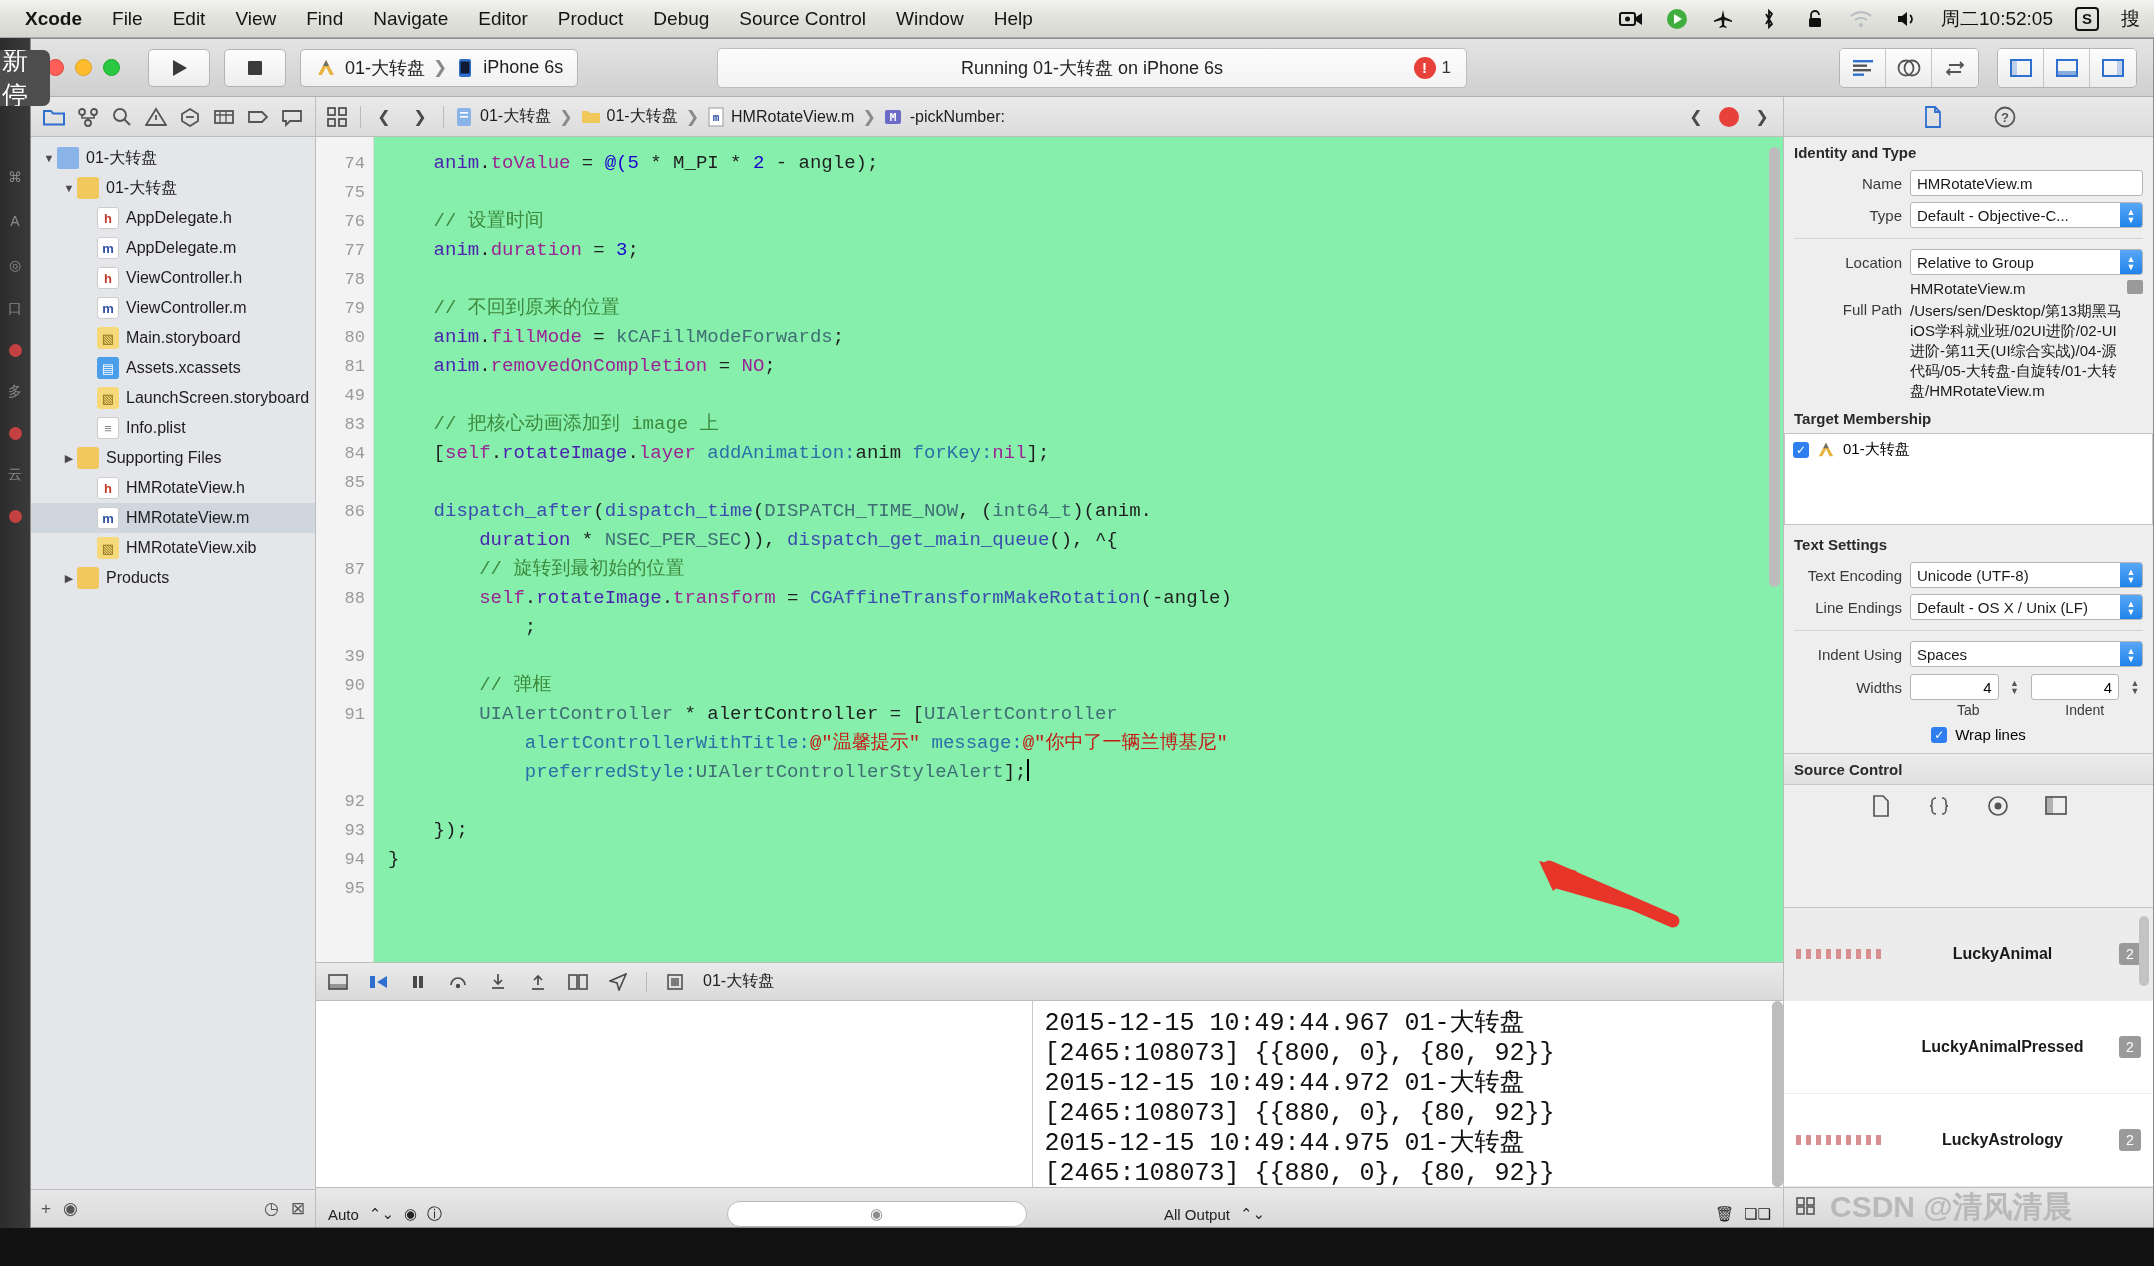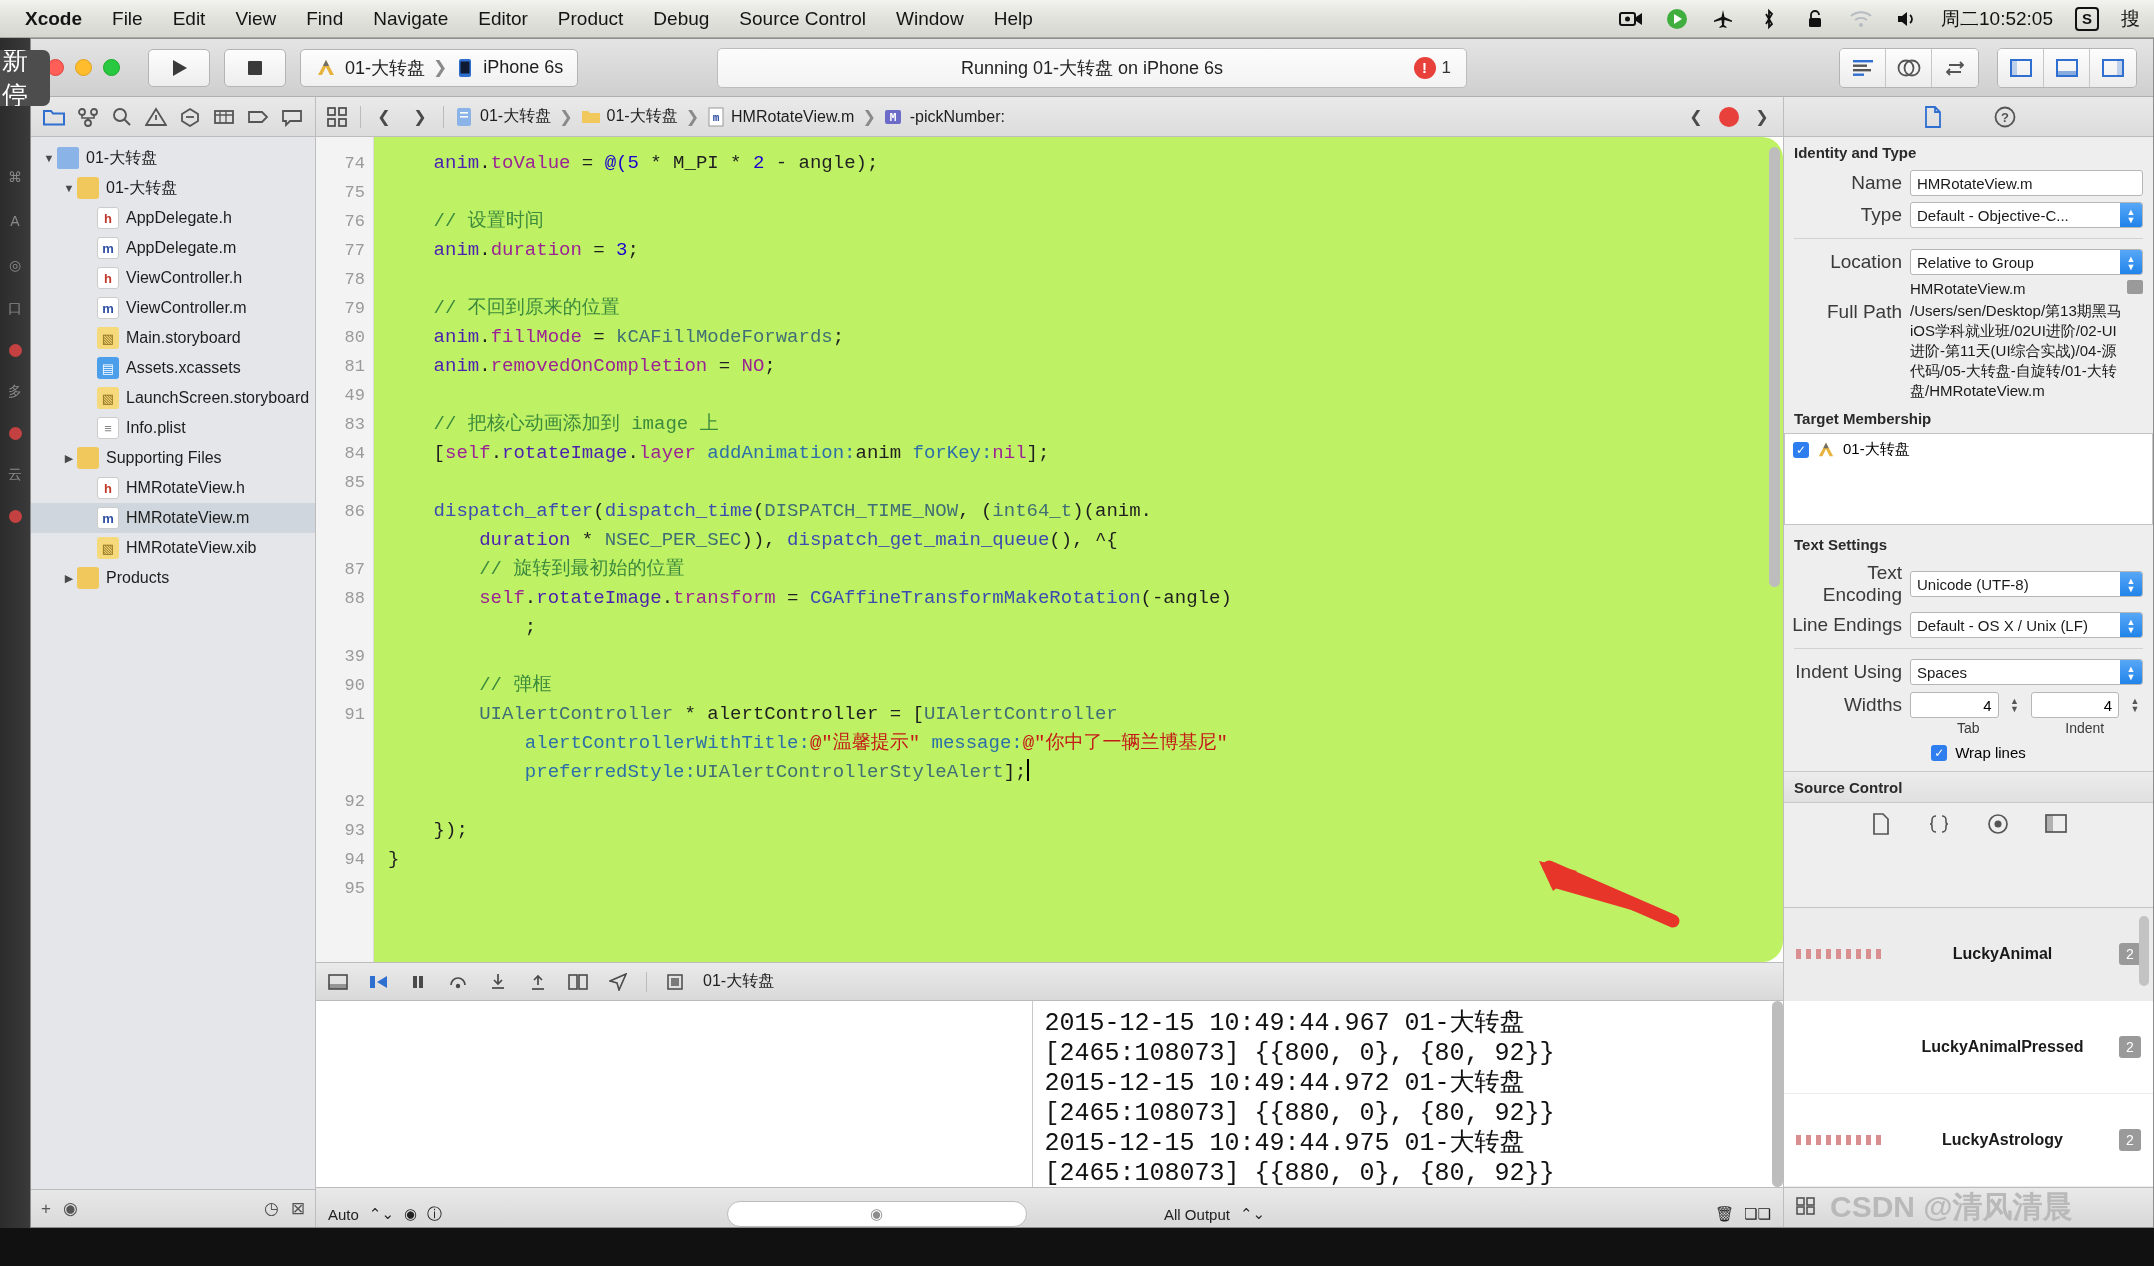--- a/index.html
+++ b/index.html
@@ -143,21 +143,21 @@
     display: flex; align-items: center; padding: 0 8px; gap: 10px; font-size: 16px; color: #1d1d1d;
   }
   .jb-btn { width: 26px; height: 26px; display: flex; align-items: center; justify-content: center; color: #4a4a4a; }
   .jb-div { width: 1px; height: 22px; background: #bbb; }
   .crumb { display: flex; align-items: center; gap: 6px; white-space: nowrap; }
   .crumb-sep { color: #8a8a8a; font-size: 16px; margin: 0 2px; }
   .jb-right { margin-left: auto; display: flex; align-items: center; gap: 10px; }
   .jb-errdot { width: 20px; height: 20px; border-radius: 50%; background: #e8403a; }
 
   
-  .code-wrap { flex: 1; display: flex; min-height: 0; position: relative; background: #bef264; border-radius: 21px; }
+  .code-wrap { flex: 1; display: flex; min-height: 0; position: relative; background: #86efac; }
   .gutter {
     width: 58px; background: #f3f3f3; border-right: 1px solid #dcdcdc;
     font-family: "Liberation Mono", "DejaVu Sans Mono", monospace;
     font-size: 17px; color: #9a9a9a; text-align: right; padding: 12px 8px 0 0;
     flex: none; overflow: hidden;
   }
   .gline { height: 29px; line-height: 29px; }
   .code {
     flex: 1; padding: 12px 0 0 14px; overflow: hidden;
     font-family: "Liberation Mono", "DejaVu Sans Mono", monospace;
@@ -223,21 +223,21 @@
     justify-content: center; gap: 46px;
   }
   .insp-tab { width: 26px; height: 24px; display: flex; align-items: center; justify-content: center; }
   .insp-body { flex: 1; overflow: hidden; display: flex; flex-direction: column; }
   .sect-title {
     font-size: 15px; font-weight: bold; color: #2a2a2a; padding: 7px 10px 6px 10px;
     display: flex; align-items: center;
   }
   .sect-title .show-link { margin-left: auto; font-weight: normal; color: #6b6b6b; }
   .frow { display: flex; align-items: center; padding: 3px 10px 3px 0; gap: 8px; }
-  .flabel { width: 118px; text-align: right; font-size: 19px; color: #3a3a3a; flex: none; }
+  .flabel { width: 118px; text-align: right; font-size: 15px; color: #3a3a3a; flex: none; }
   .finput {
     flex: 1; height: 26px; background: #fff; border: 1px solid #b6b6b6; border-radius: 3px;
     font-size: 15px; color: #1a1a1a; display: flex; align-items: center; padding: 0 6px;
     overflow: hidden; white-space: nowrap;
   }
   .fselect {
     flex: 1; height: 26px; background: #fff; border: 1px solid #b6b6b6; border-radius: 3px;
     font-size: 15px; color: #1a1a1a; display: flex; align-items: center; padding: 0 6px;
     position: relative; overflow: hidden; white-space: nowrap;
   }

